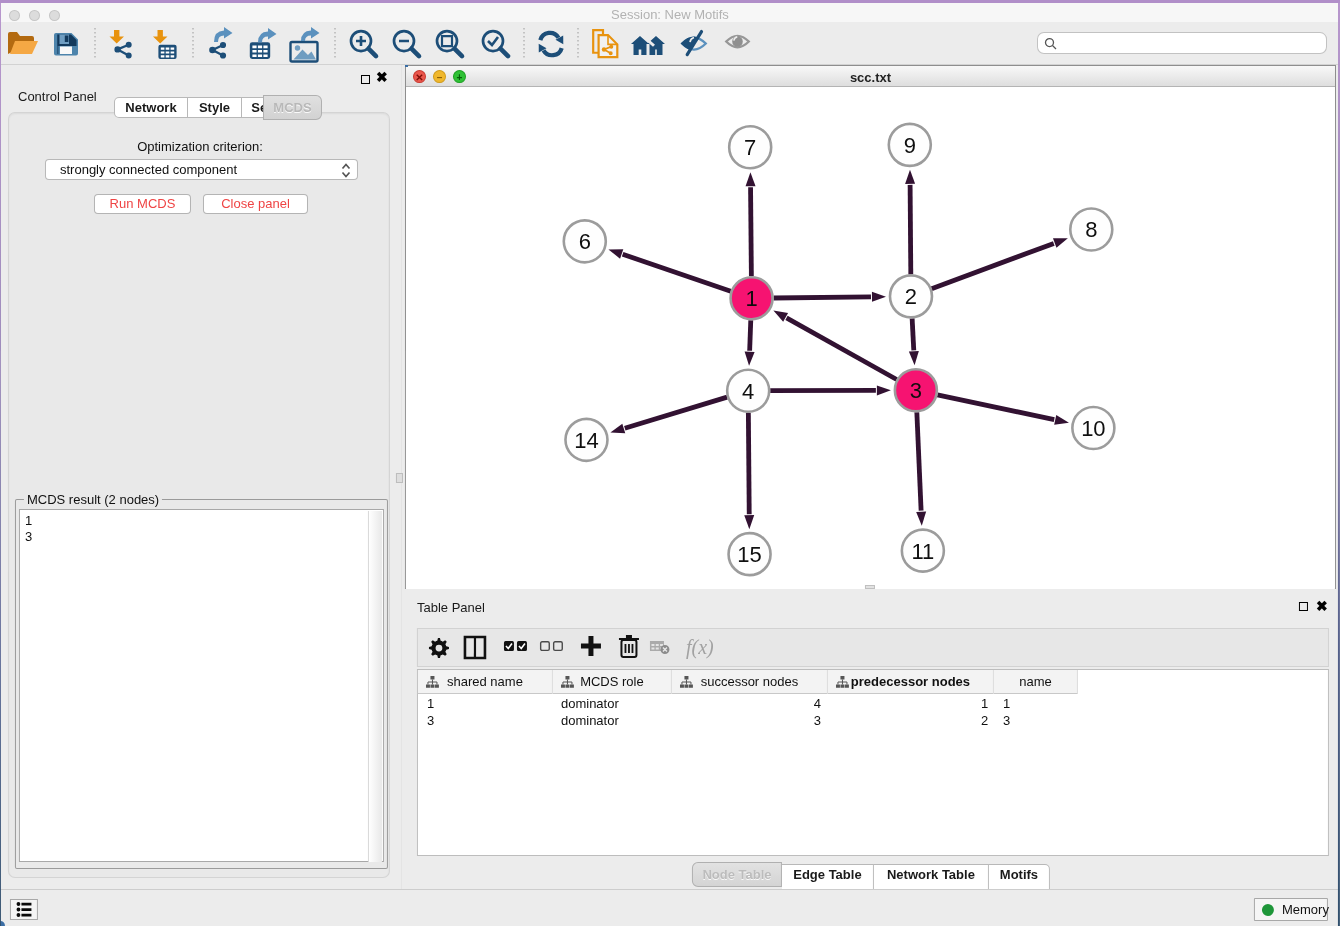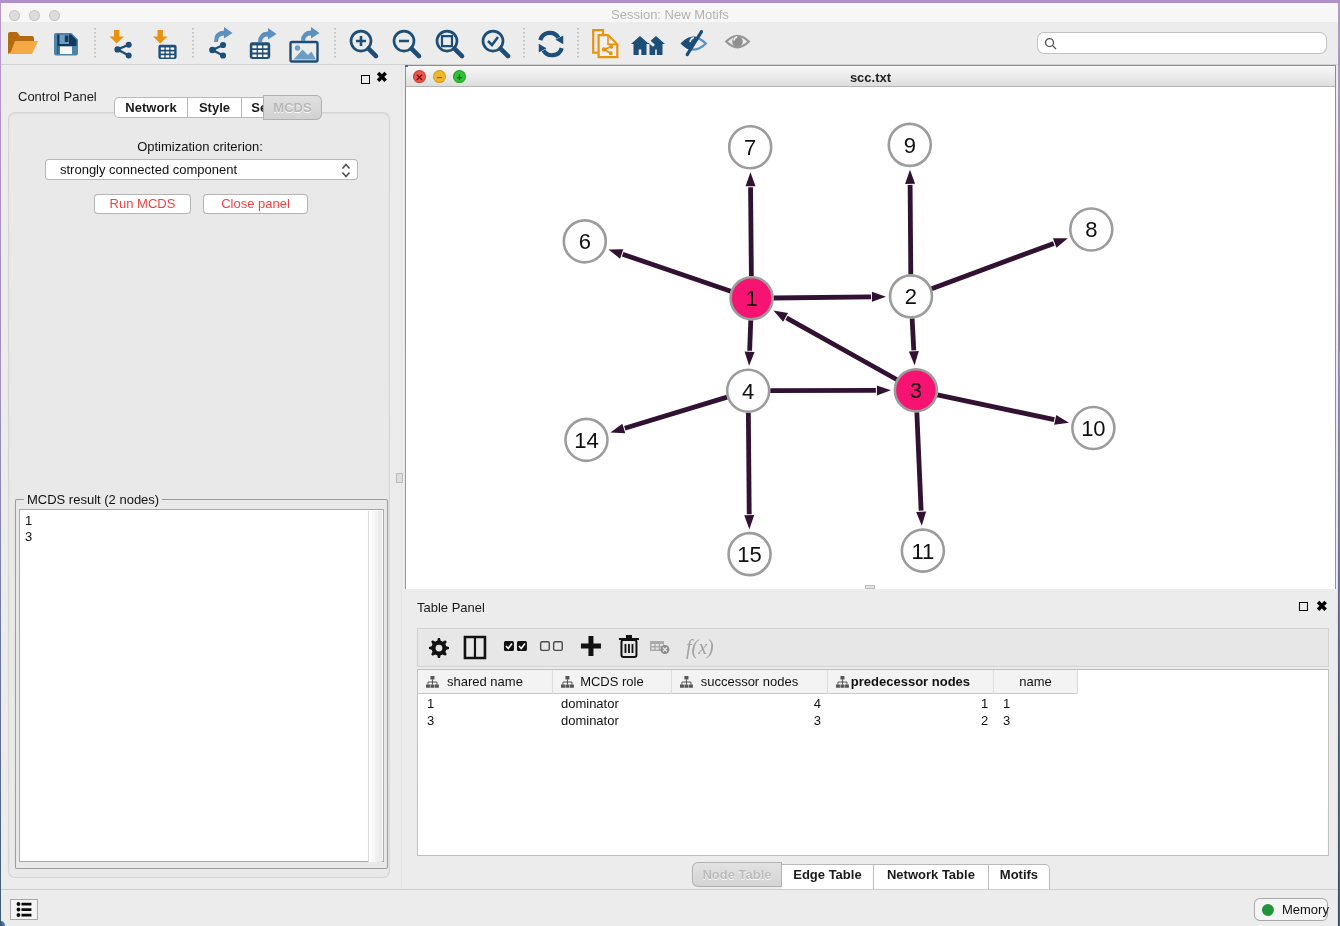--- a/index.html
+++ b/index.html
@@ -60,21 +60,21 @@
 .tr { position:absolute; left:0; width:910px; height:17px; font-size:13px; color:#111; }
 .td { position:absolute; top:1px; }
 #tp-tabs { position:absolute; left:376px; top:275px; height:21px; display:flex; }
 .tptab { height:31px; background:#fff; border:1px solid #b8b8b8; border-left:none; font-size:13px; font-weight:bold; color:#1a1a1a; text-align:center; line-height:20px; }
 .tptab.last { border-radius:0 5px 5px 0; }
 #tp-seltab { position:absolute; left:286px; top:273px; width:90px; height:25px; background:linear-gradient(#e2e2e2,#d4d4d4); border:1px solid #b0b0b0; border-radius:6px 0 0 6px; font-size:13px; font-weight:bold; color:#bcbcbc; text-shadow:0 1px 0 #fafafa; text-align:center; line-height:24px; z-index:2; }
 
 
 #statusbar { position:absolute; left:0; top:889px; width:1340px; height:37px; background:#ececec; border-top:1px solid #cdcdcd; }
 #list-btn { position:absolute; left:10px; top:9px; width:28px; height:21px; background:#f4f4f4; border:1px solid #a8a8a8; }
-#mem-btn { position:absolute; left:1254px; top:8px; width:74px; height:23px; background:#f5f5f5; border:1px solid #a8a8a8; border-radius:6px; font-size:13px; color:#111; text-align:left; line-height:21px; padding-left:27px; }
+#mem-btn { position:absolute; left:1254px; top:8px; width:74px; height:23px; background:#f5f5f5; border:1px solid #a8a8a8; border-radius:1px; font-size:13px; color:#111; text-align:left; line-height:21px; padding-left:27px; }
 #mem-dot { position:absolute; left:7px; top:5px; width:12px; height:12px; border-radius:50%; background:#1e9639; }
 </style>
 </head>
 <body>
 <div id="topline"></div>
 <div style="position:absolute;right:0;top:3px;width:2px;height:923px;background:linear-gradient(#b897cd,#9383b4 40%,#54608a 70%,#31506d);z-index:50;"></div>
 <div style="position:absolute;left:0;top:3px;width:1px;height:923px;background:linear-gradient(#b897cd,#9d8cbb 40%,#5a6a94 75%,#31506d);z-index:50;"></div>
 <div id="titlebar">
   <div class="tl" style="left:9px;"></div>
   <div class="tl" style="left:29px;"></div>

